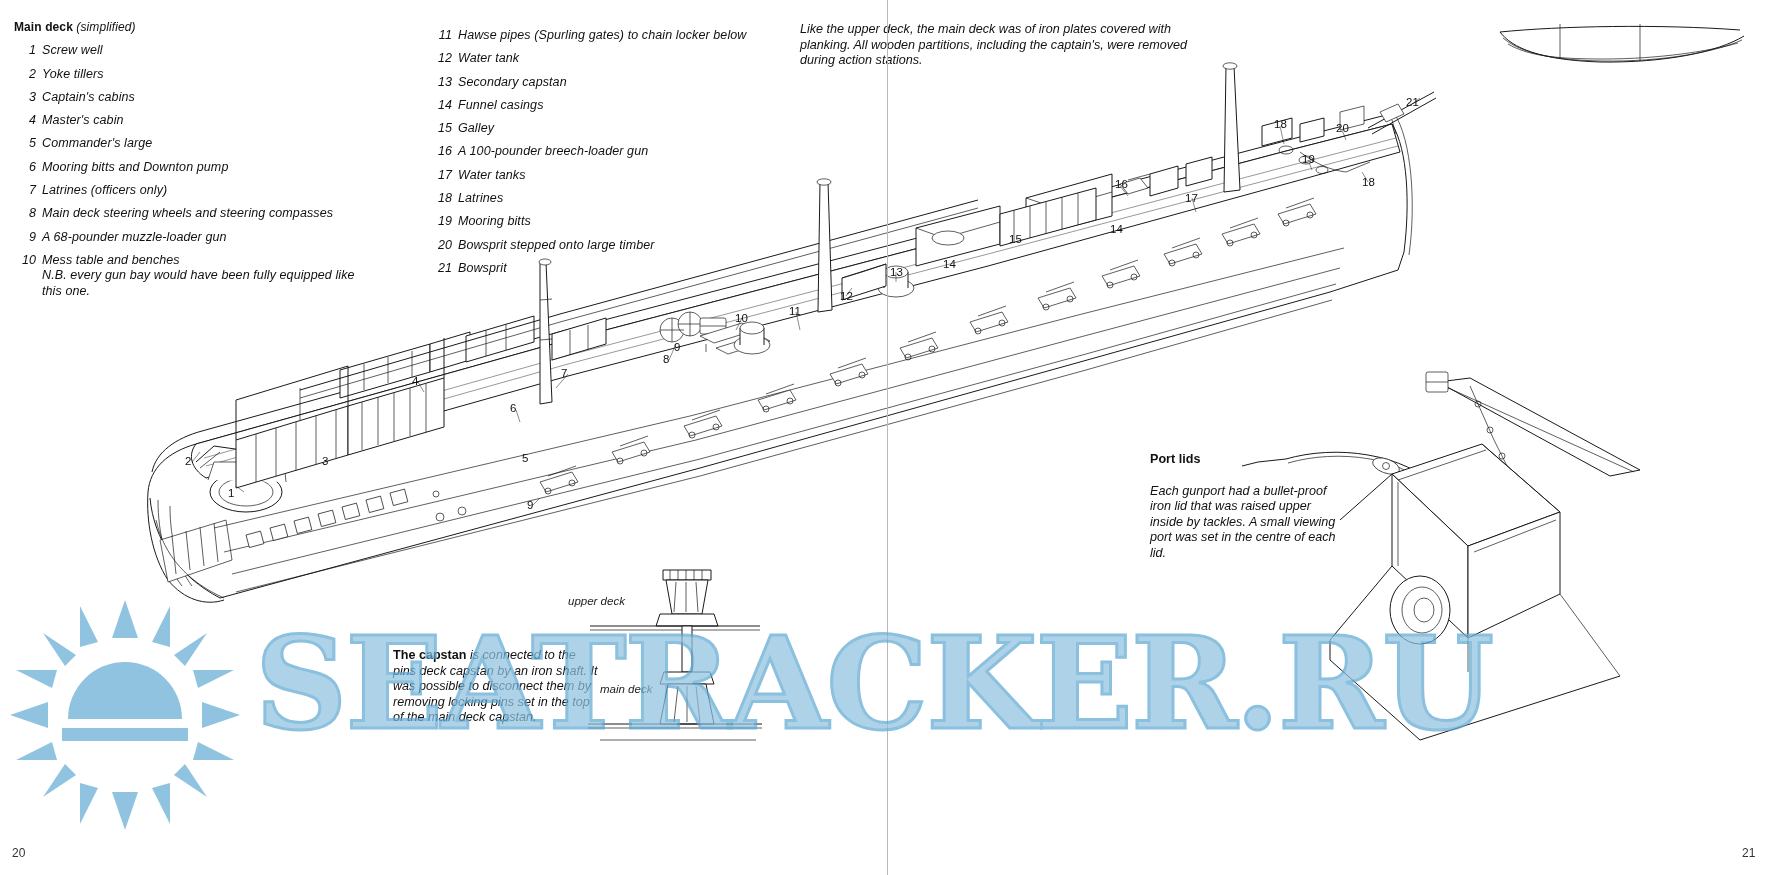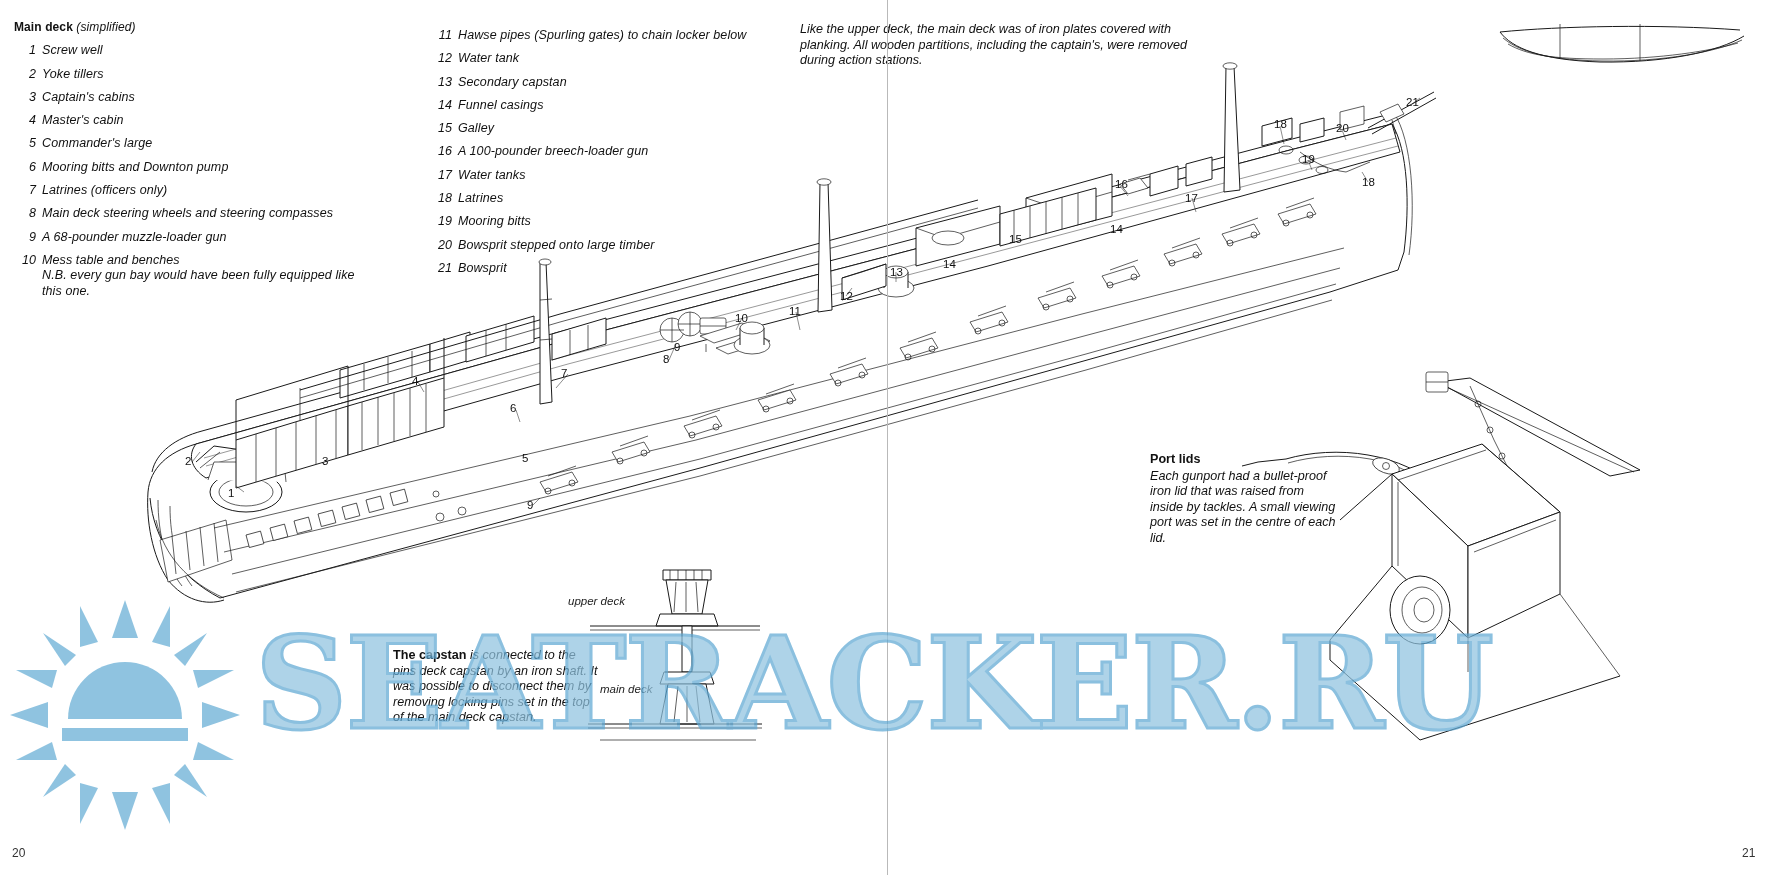--- a/index.html
+++ b/index.html
@@ -79,21 +79,21 @@
   }
   #intro-note { left: 800px; top: 22px; width: 390px; }
 
   #port-lids {
     left: 1150px; top: 452px; width: 190px;
   }
   #port-lids .hdr {
     font-weight: bold;
     font-style: normal;
     display: block;
-    margin-bottom: 1px;
+    margin-bottom: 16px;
   }
 
   #capstan-note {
     left: 393px; top: 648px; width: 208px;
   }
   #capstan-note .hdr {
     font-weight: bold;
     font-style: normal;
     text-align: center;
   }
@@ -600,21 +600,21 @@
     <div class="legend-row"><span class="num">18</span><span>Latrines</span></div>
     <div class="legend-row"><span class="num">19</span><span>Mooring bitts</span></div>
     <div class="legend-row"><span class="num">20</span><span>Bowsprit stepped onto large timber</span></div>
     <div class="legend-row"><span class="num">21</span><span>Bowsprit</span></div>
   </div>
 
   <div class="body-note" id="intro-note">Like the upper deck, the main deck was of iron plates covered with planking. All wooden partitions, including the captain's, were removed during action stations.</div>
 
   <div class="body-note" id="port-lids">
     <span class="hdr">Port lids</span>
-    <span>Each gunport had a bullet-proof iron lid that was raised from inside by tackles. A small viewing port was set in the centre of each lid.</span>
+    <span>Each gunport had a bullet-proof iron lid that was raised upper inside by tackles. A small viewing port was set in the centre of each lid.</span>
   </div>
 
   <div class="body-note" id="capstan-note">
     <span class="hdr">The capstan</span><span> is connected to the pins deck capstan by an iron shaft. It was possible to disconnect them by removing locking pins set in the top of the main deck capstan.</span>
   </div>
 
   <div class="deck-label" id="lbl-upper-deck">upper deck</div>
   <div class="deck-label" id="lbl-main-deck">main deck</div>
 
   <div id="callout-layer">

